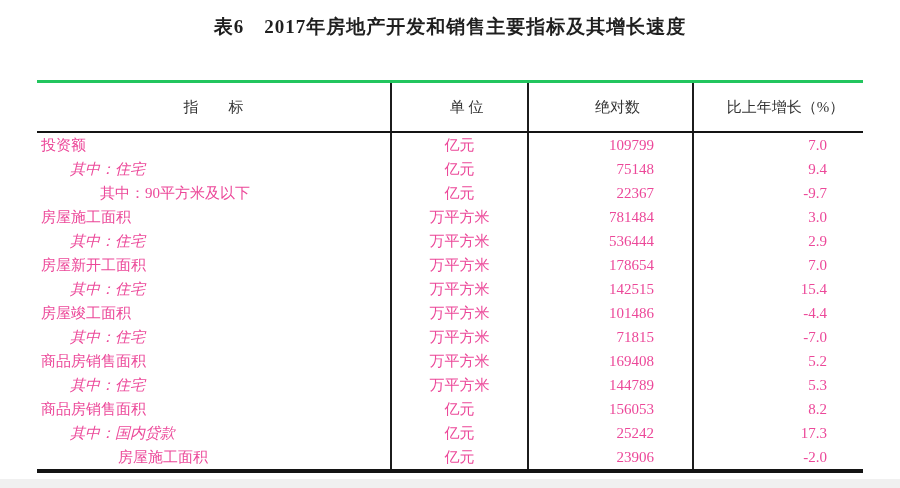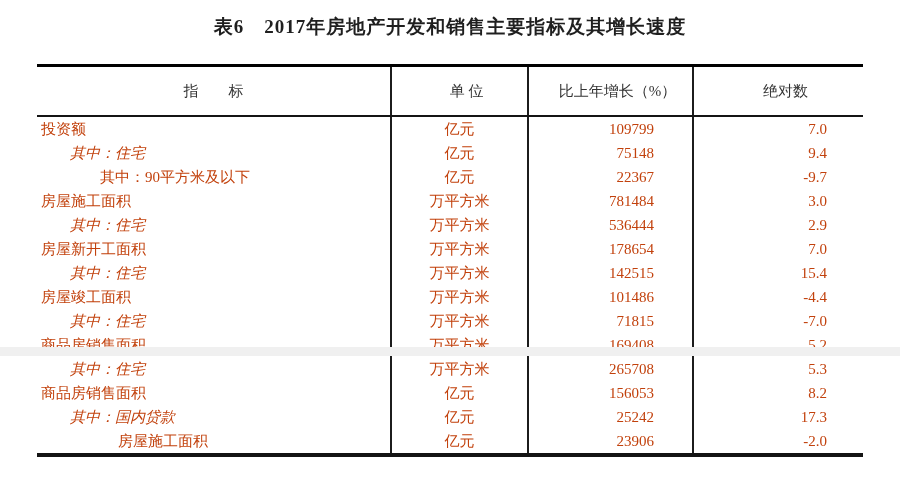--- a/index.html
+++ b/index.html
@@ -7,40 +7,40 @@
     padding: 0;
     background: #ffffff;
     width: 900px;
     height: 488px;
     overflow: hidden;
     font-family: "Liberation Serif", "DejaVu Serif", serif;
   }
   .page {
     position: relative;
     width: 900px;
-    height: 356px;
+    height: 488px;
     background: #ffffff;
   }
   .title {
     position: absolute;
     top: 14px;
     left: 0;
     width: 100%;
     text-align: center;
     font-size: 19px;
     font-weight: bold;
     color: #1f1f1f;
     letter-spacing: 1px;
   }
   .table {
     position: absolute;
     left: 37px;
-    top: 64px;
+    top: 80px;
     width: 826px;
-    border-top: 3px solid #000000;
+    border-top: 3px solid #22c55e;
     border-bottom: 4px solid #141414;
     box-sizing: border-box;
   }
   .row {
     display: grid;
     grid-template-columns: 353px 137px 165px 171px;
     align-items: center;
   }
   .thead {
     height: 48px;
@@ -48,21 +48,21 @@
   }
   .data-row {
     height: 24px;
   }
   .cell {
     height: 100%;
     display: flex;
     align-items: center;
     box-sizing: border-box;
     font-size: 15px;
-    color: #c2410c;
+    color: #ec4899;
     white-space: nowrap;
     overflow: hidden;
   }
   .c2, .c3, .c4 { border-left: 2px solid #1c1c1c; }
   .head {
     justify-content: center;
     font-size: 15px;
     color: #333333;
     padding-left: 14px;
   }
@@ -89,22 +89,22 @@
 </head>
 <body>
 
 <div class="page">
   <div class="title">表6　2017年房地产开发和销售主要指标及其增长速度</div>
 
   <div class="table">
     <div class="row thead">
       <div class="cell c1 head">指　　标</div>
       <div class="cell c2 head">单 位</div>
+      <div class="cell c3 head">绝对数</div>
       <div class="cell c4 head">比上年增长（%）</div>
-      <div class="cell c3 head">绝对数</div>
     </div>
     <div id="table-body">
         <div class="row data-row">
           <div class="cell c1 indent-0">投资额</div>
           <div class="cell c2">亿元</div>
           <div class="cell c3">109799</div>
           <div class="cell c4">7.0</div>
         </div>
         <div class="row data-row">
           <div class="cell c1 indent-1">其中：住宅</div>
@@ -156,21 +156,21 @@
         </div>
         <div class="row data-row">
           <div class="cell c1 indent-0">商品房销售面积</div>
           <div class="cell c2">万平方米</div>
           <div class="cell c3">169408</div>
           <div class="cell c4">5.2</div>
         </div>
         <div class="row data-row">
           <div class="cell c1 indent-1">其中：住宅</div>
           <div class="cell c2">万平方米</div>
-          <div class="cell c3">265708</div>
+          <div class="cell c3">144789</div>
           <div class="cell c4">5.3</div>
         </div>
         <div class="row data-row">
           <div class="cell c1 indent-0">商品房销售面积</div>
           <div class="cell c2">亿元</div>
           <div class="cell c3">156053</div>
           <div class="cell c4">8.2</div>
         </div>
         <div class="row data-row">
           <div class="cell c1 indent-1">其中：国内贷款</div>

